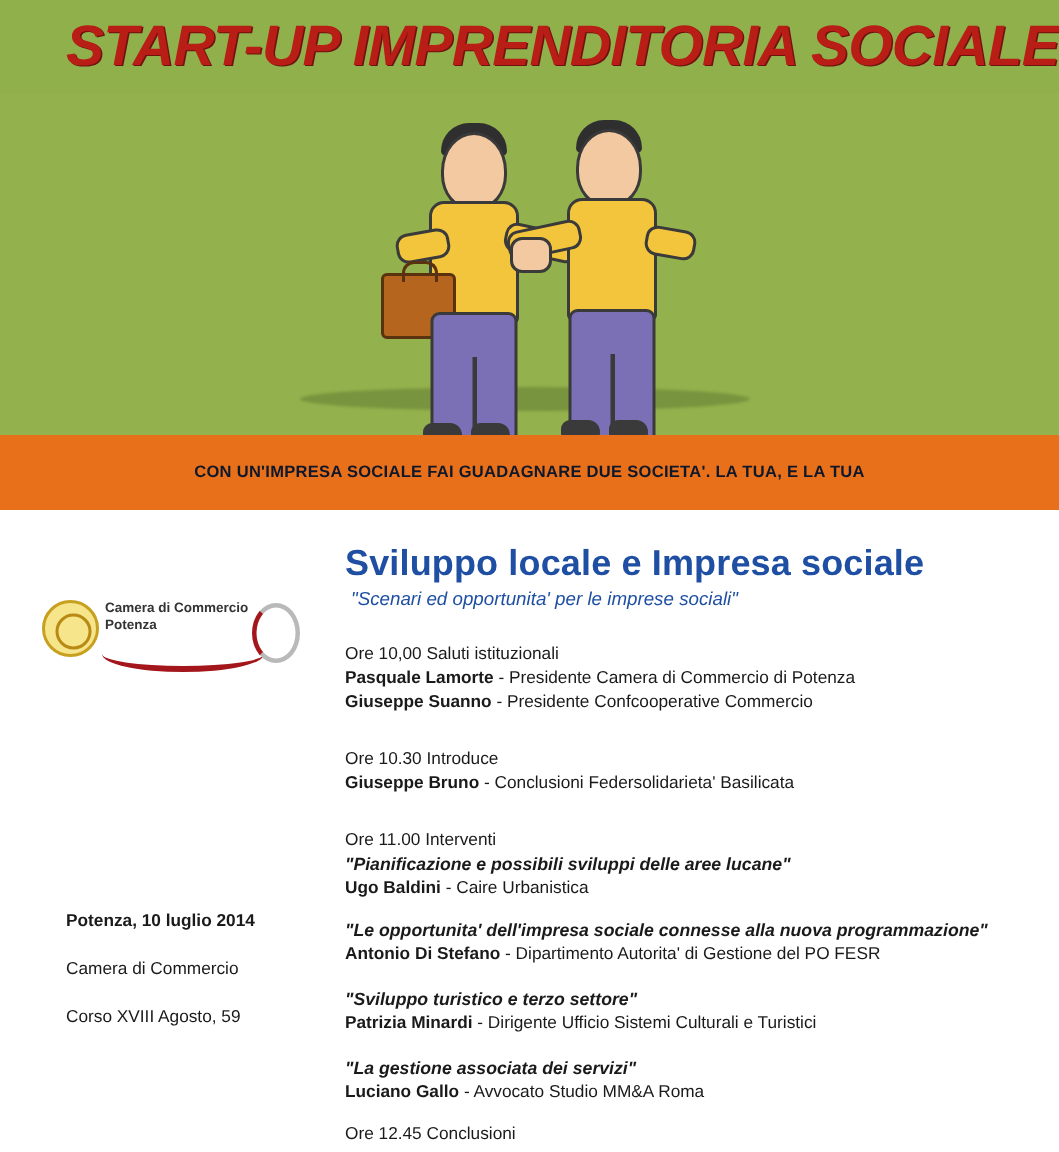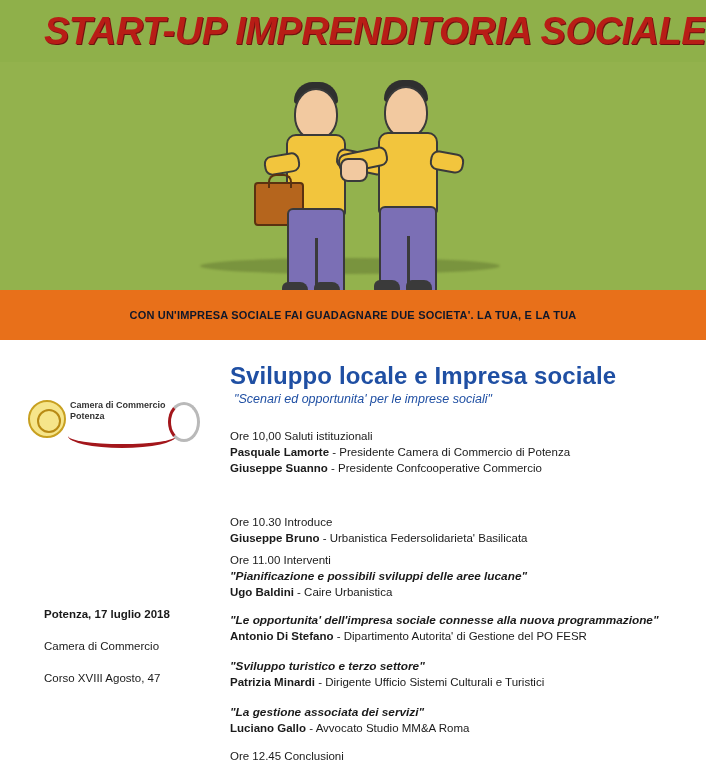--- a/index.html
+++ b/index.html
@@ -367,46 +367,46 @@
       <div class="ccp-seal"></div>
       <div class="ccp-text">
         <div>Camera di Commercio</div>
         <div>Potenza</div>
       </div>
       <div class="ccp-swoosh"></div>
       <div class="ccp-arc"></div>
     </div>
 
 
-    <div class="venue v1">Potenza, 17 luglio 2018</div>
+    <div class="venue v1">Potenza, 10 luglio 2014</div>
     <div class="venue v2">Camera di Commercio</div>
-    <div class="venue v3">Corso XVIII Agosto, 47</div>
+    <div class="venue v3">Corso XVIII Agosto, 59</div>
   </div>
 
   <div class="right-col">
     <div class="event-title">Sviluppo locale e Impresa sociale</div>
     <div class="event-subtitle">"Scenari ed opportunita' per le imprese sociali"</div>
 
     <div class="block" style="top:88px;">
       <div class="line-plain">Ore 10,00 Saluti istituzionali</div>
       <div class="line-bold">
         <b>Pasquale Lamorte</b>
         <span>- Presidente Camera di Commercio di Potenza</span>
       </div>
       <div class="line-bold">
         <b>Giuseppe Suanno</b>
         <span>- Presidente Confcooperative Commercio</span>
       </div>
     </div>
 
-    <div class="block" style="top:158px;margin-top:16px;">
+    <div class="block" style="top:158px;">
       <div class="line-plain">Ore 10.30 Introduce</div>
       <div class="line-bold">
         <b>Giuseppe Bruno</b>
-        <span>- Urbanistica Federsolidarieta' Basilicata</span>
+        <span>- Conclusioni Federsolidarieta' Basilicata</span>
       </div>
     </div>
 
     <div class="block" style="top:212px;">
       <div class="line-plain">Ore 11.00 Interventi</div>
       <div class="line-ital">"Pianificazione e possibili sviluppi delle aree lucane"</div>
       <div class="line-bold">
         <b>Ugo Baldini</b>
         <span>- Caire Urbanistica</span>
       </div>

